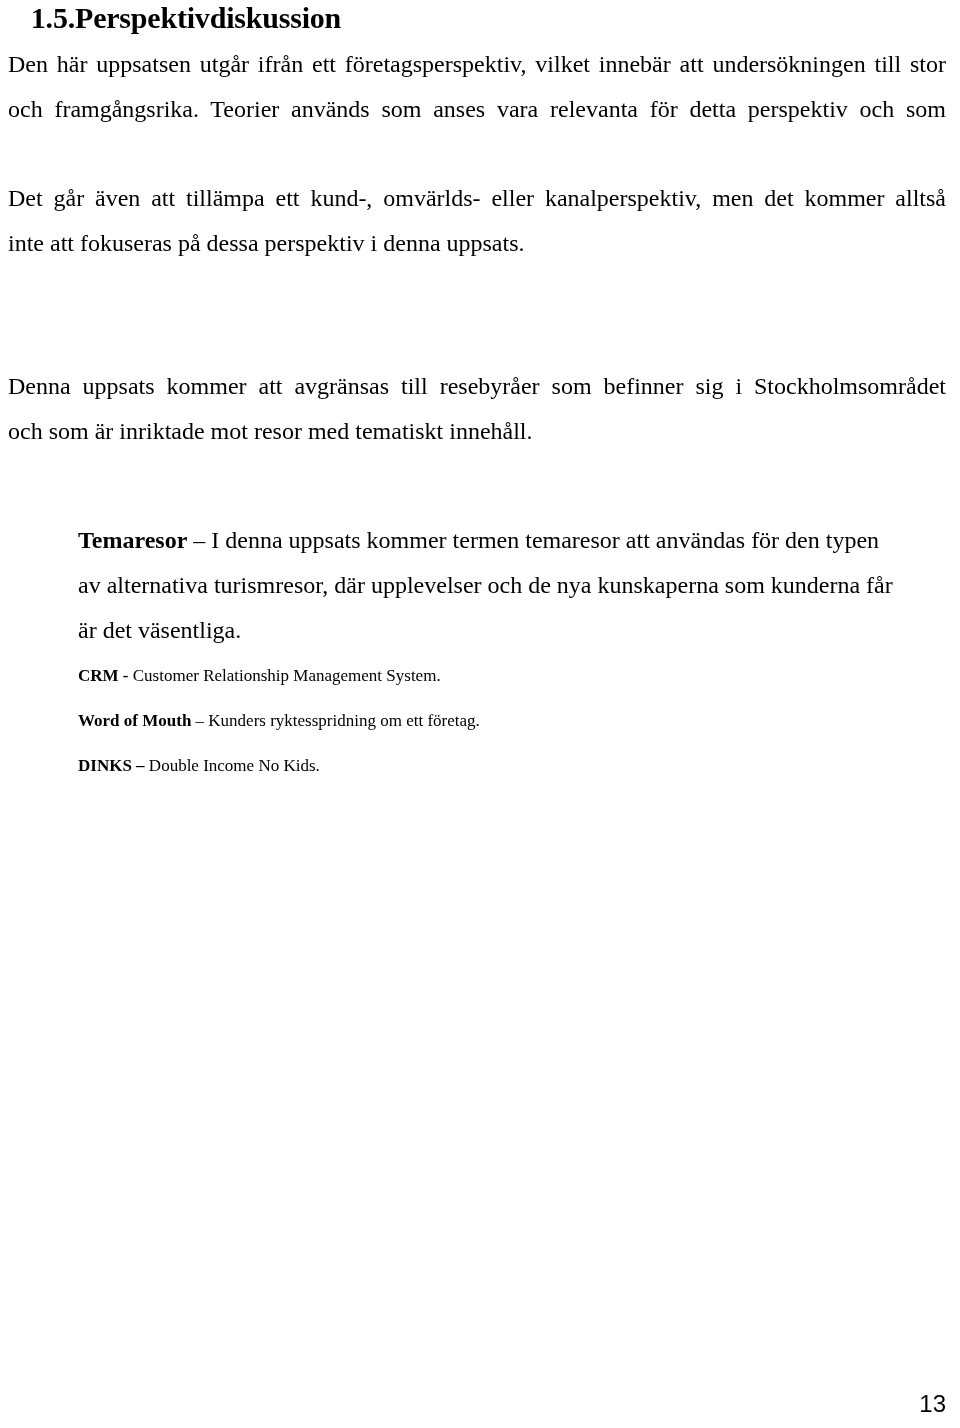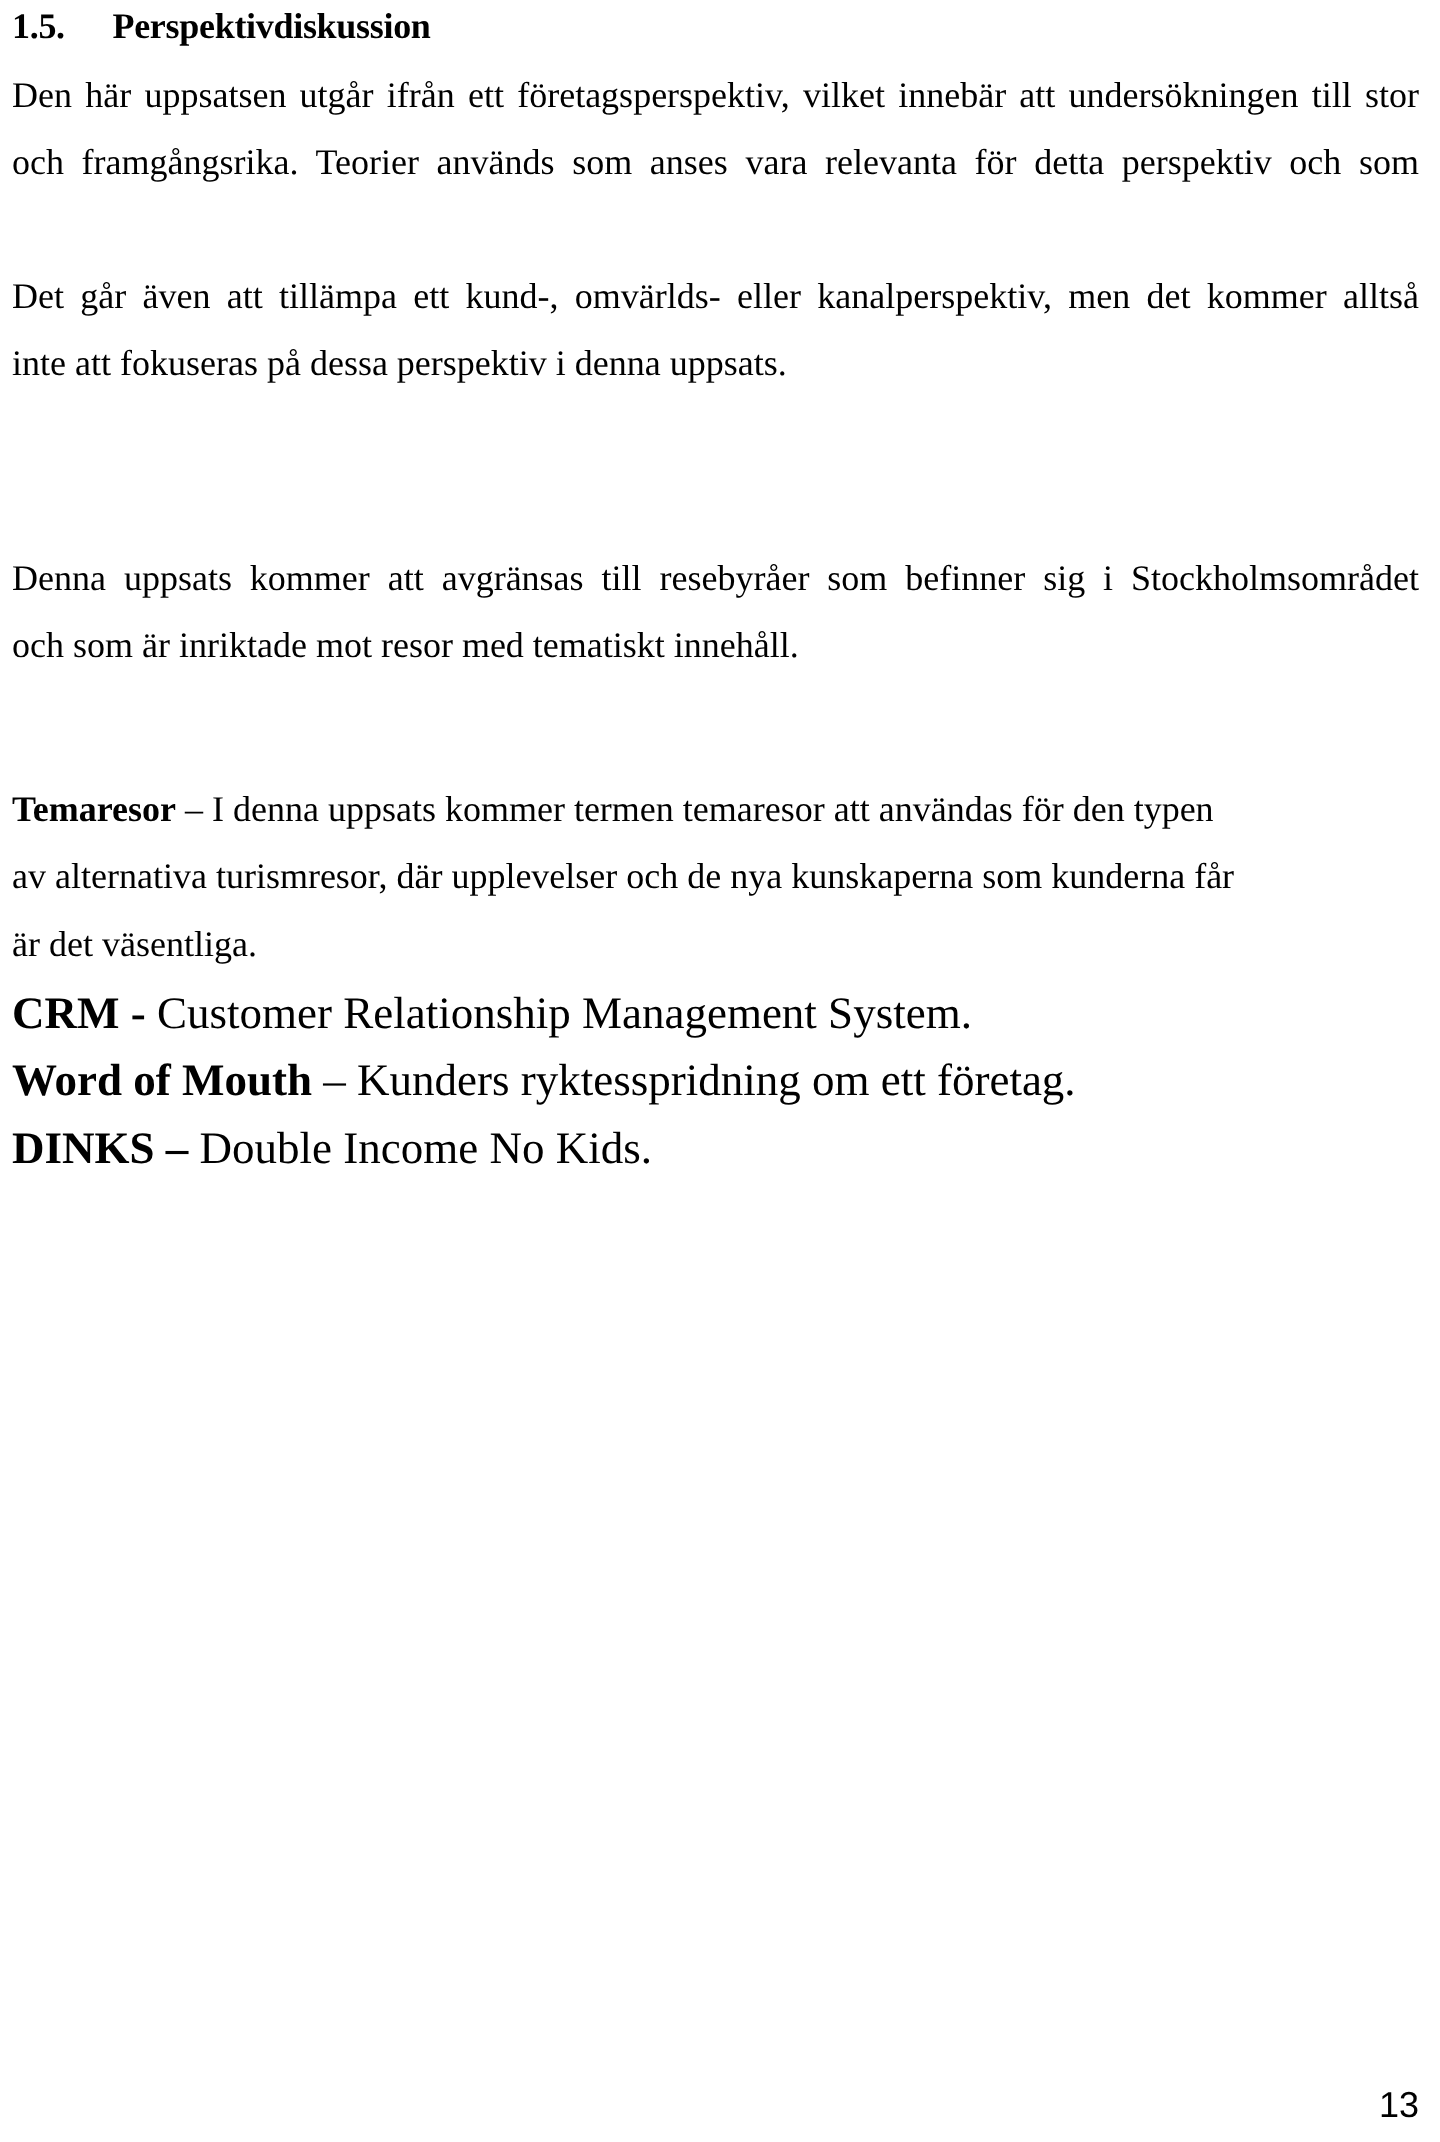--- a/index.html
+++ b/index.html
@@ -22,25 +22,26 @@
     top: 0px;
     width: 940px;
   }
 
   
   .heading {
     display: flex;
     align-items: baseline;
     font-family: "Liberation Serif", "DejaVu Serif", serif;
     font-weight: bold;
-    font-size: 24px;
+    font-size: 30px;
     line-height: 36px;
     letter-spacing: -0.2px;
     margin: 0;
     padding: 0;
+    text-align: right;
   }
   .heading .num {
     width: 67px;
     flex: 0 0 67px;
     font-weight: bold;
   }
   .heading .title {
     font-weight: bold;
   }
 
@@ -63,24 +64,25 @@
     text-align: justify;
     text-align-last: justify;
   }
   .para > span.line.flush {
     text-align: left;
     text-align-last: left;
   }
 
   
   .indented {
+    margin-left: 70px;
     width: 868px;
   }
   .defline {
-    font-size: 30px;
+    font-size: 17px;
     line-height: 45px;
     margin: 0;
     padding: 0;
     text-align: left;
   }
   .defterm {
     font-weight: bold;
   }
 
   

